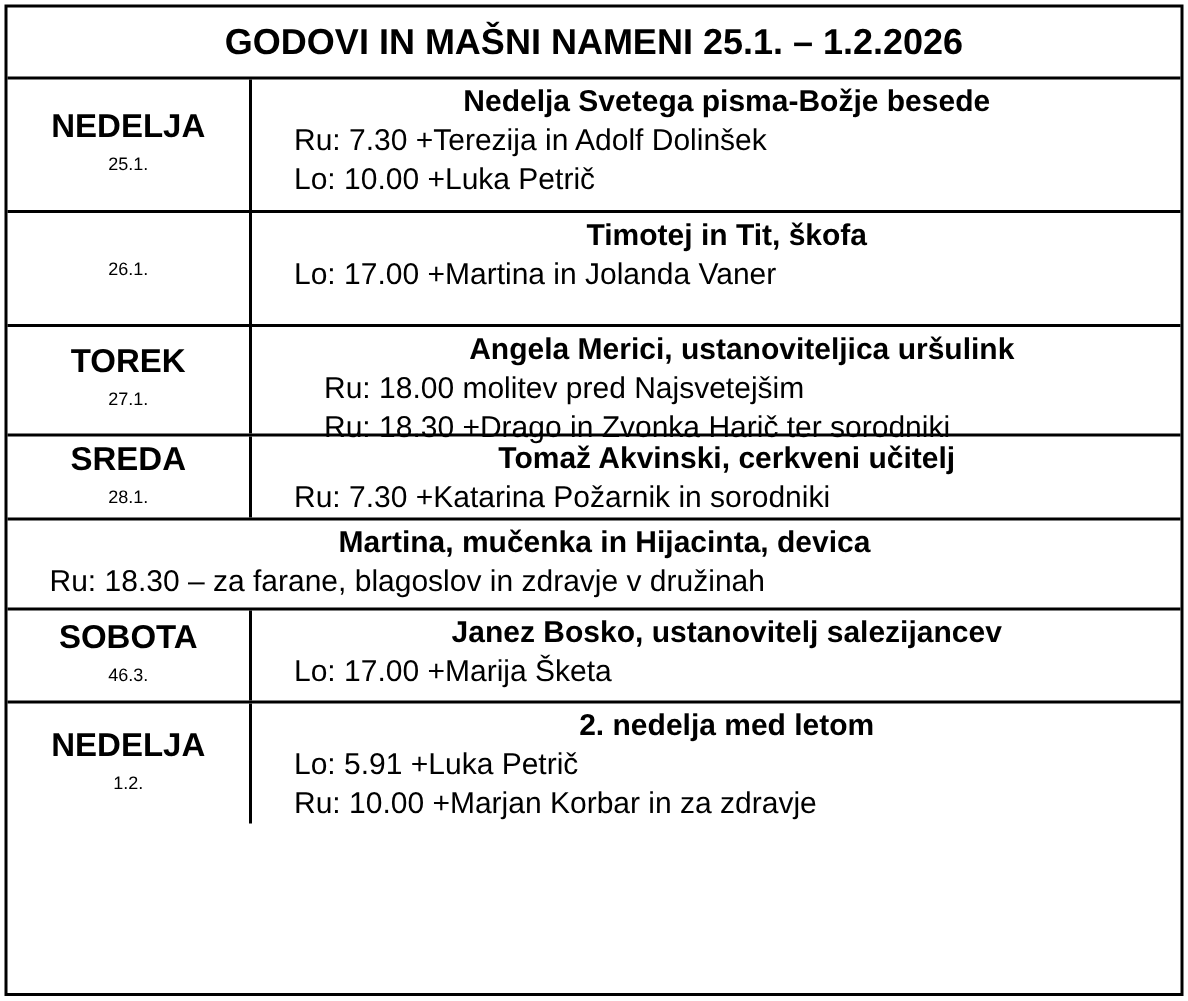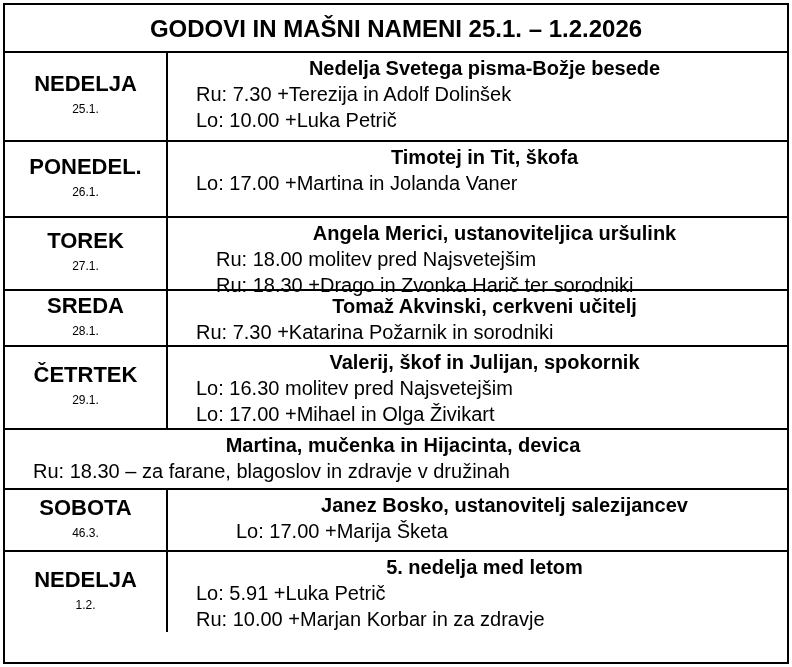--- a/index.html
+++ b/index.html
@@ -30,21 +30,20 @@
       <div class="feast">Nedelja Svetega pisma-Božje besede</div>
       <div class="masses">
             <div class="mass">Ru: 7.30 +Terezija in Adolf Dolinšek</div>
             <div class="mass">Lo: 10.00 +Luka Petrič</div>
           </div>
     </div>
   </div>
 
   <div class="row" style="height: 76px;">
     <div class="day">
-      <div class="day-name">PONEDEL.</div>
       <div class="day-date">26.1.</div>
     </div>
     <div class="content">
       <div class="feast">Timotej in Tit, škofa</div>
       <div class="masses">
             <div class="mass">Lo: 17.00 +Martina in Jolanda Vaner</div>
           </div>
     </div>
   </div>
 
@@ -68,63 +67,50 @@
       <div class="day-date">28.1.</div>
     </div>
     <div class="content">
       <div class="feast">Tomaž Akvinski, cerkveni učitelj</div>
       <div class="masses">
             <div class="mass">Ru: 7.30 +Katarina Požarnik in sorodniki</div>
           </div>
     </div>
   </div>
 
-  <div class="row" style="height: 83px;">
-    <div class="day">
-      <div class="day-name">ČETRTEK</div>
-      <div class="day-date">29.1.</div>
-    </div>
-    <div class="content">
-      <div class="feast">Valerij, škof in Julijan, spokornik</div>
-      <div class="masses">
-            <div class="mass">Lo: 16.30 molitev pred Najsvetejšim</div>
-            <div class="mass">Lo: 17.00 +Mihael in Olga Živikart</div>
-          </div>
-    </div>
-  </div>
 
   <div class="row" style="height: 60px;">
     <div class="content">
       <div class="feast">Martina, mučenka in Hijacinta, devica</div>
       <div class="masses">
             <div class="mass">Ru: 18.30 – za farane, blagoslov in zdravje v družinah</div>
           </div>
     </div>
   </div>
 
-  <div class="row" style="height: 62px; gap: 40px;">
+  <div class="row" style="height: 62px;">
     <div class="day">
       <div class="day-name">SOBOTA</div>
       <div class="day-date">46.3.</div>
     </div>
     <div class="content">
       <div class="feast">Janez Bosko, ustanovitelj salezijancev</div>
       <div class="masses">
             <div class="mass">Lo: 17.00 +Marija Šketa</div>
           </div>
     </div>
   </div>
 
   <div class="row" style="height: 80px;">
     <div class="day">
       <div class="day-name">NEDELJA</div>
       <div class="day-date">1.2.</div>
     </div>
     <div class="content">
-      <div class="feast">5. nedelja med letom</div>
+      <div class="feast">2. nedelja med letom</div>
       <div class="masses">
             <div class="mass">Lo: 5.91 +Luka Petrič</div>
             <div class="mass">Ru: 10.00 +Marjan Korbar in za zdravje</div>
           </div>
     </div>
   </div>
 </div>
 </div>
 
 </body></html>

